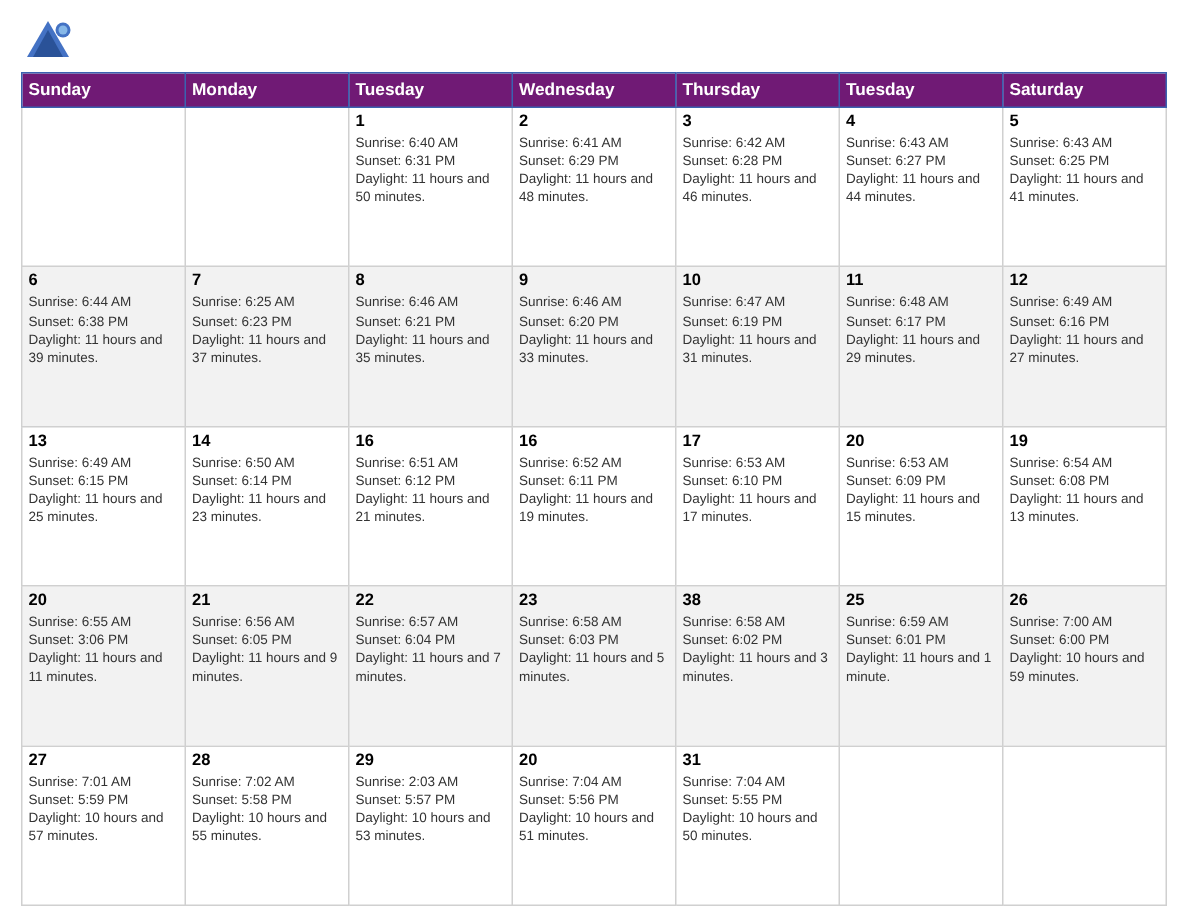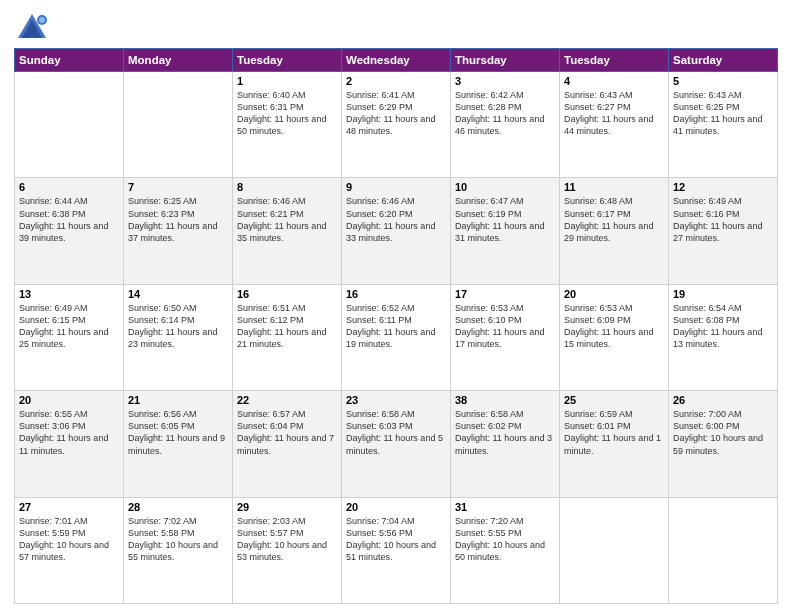--- a/index.html
+++ b/index.html
@@ -324,21 +324,21 @@
 Daylight: 10 hours and 53 minutes.</div>
           </td>
           <td>
             <span class="day-num">20</span>
             <div class="cell-text">Sunrise: 7:04 AM
 Sunset: 5:56 PM
 Daylight: 10 hours and 51 minutes.</div>
           </td>
           <td>
             <span class="day-num">31</span>
-            <div class="cell-text">Sunrise: 7:20 AM
+            <div class="cell-text">Sunrise: 7:04 AM
 Sunset: 5:55 PM
 Daylight: 10 hours and 50 minutes.</div>
           </td>
           <td class="empty-cell"></td>
           <td class="empty-cell"></td>
         </tr>
       </tbody>
   </table>
 </div>
 

